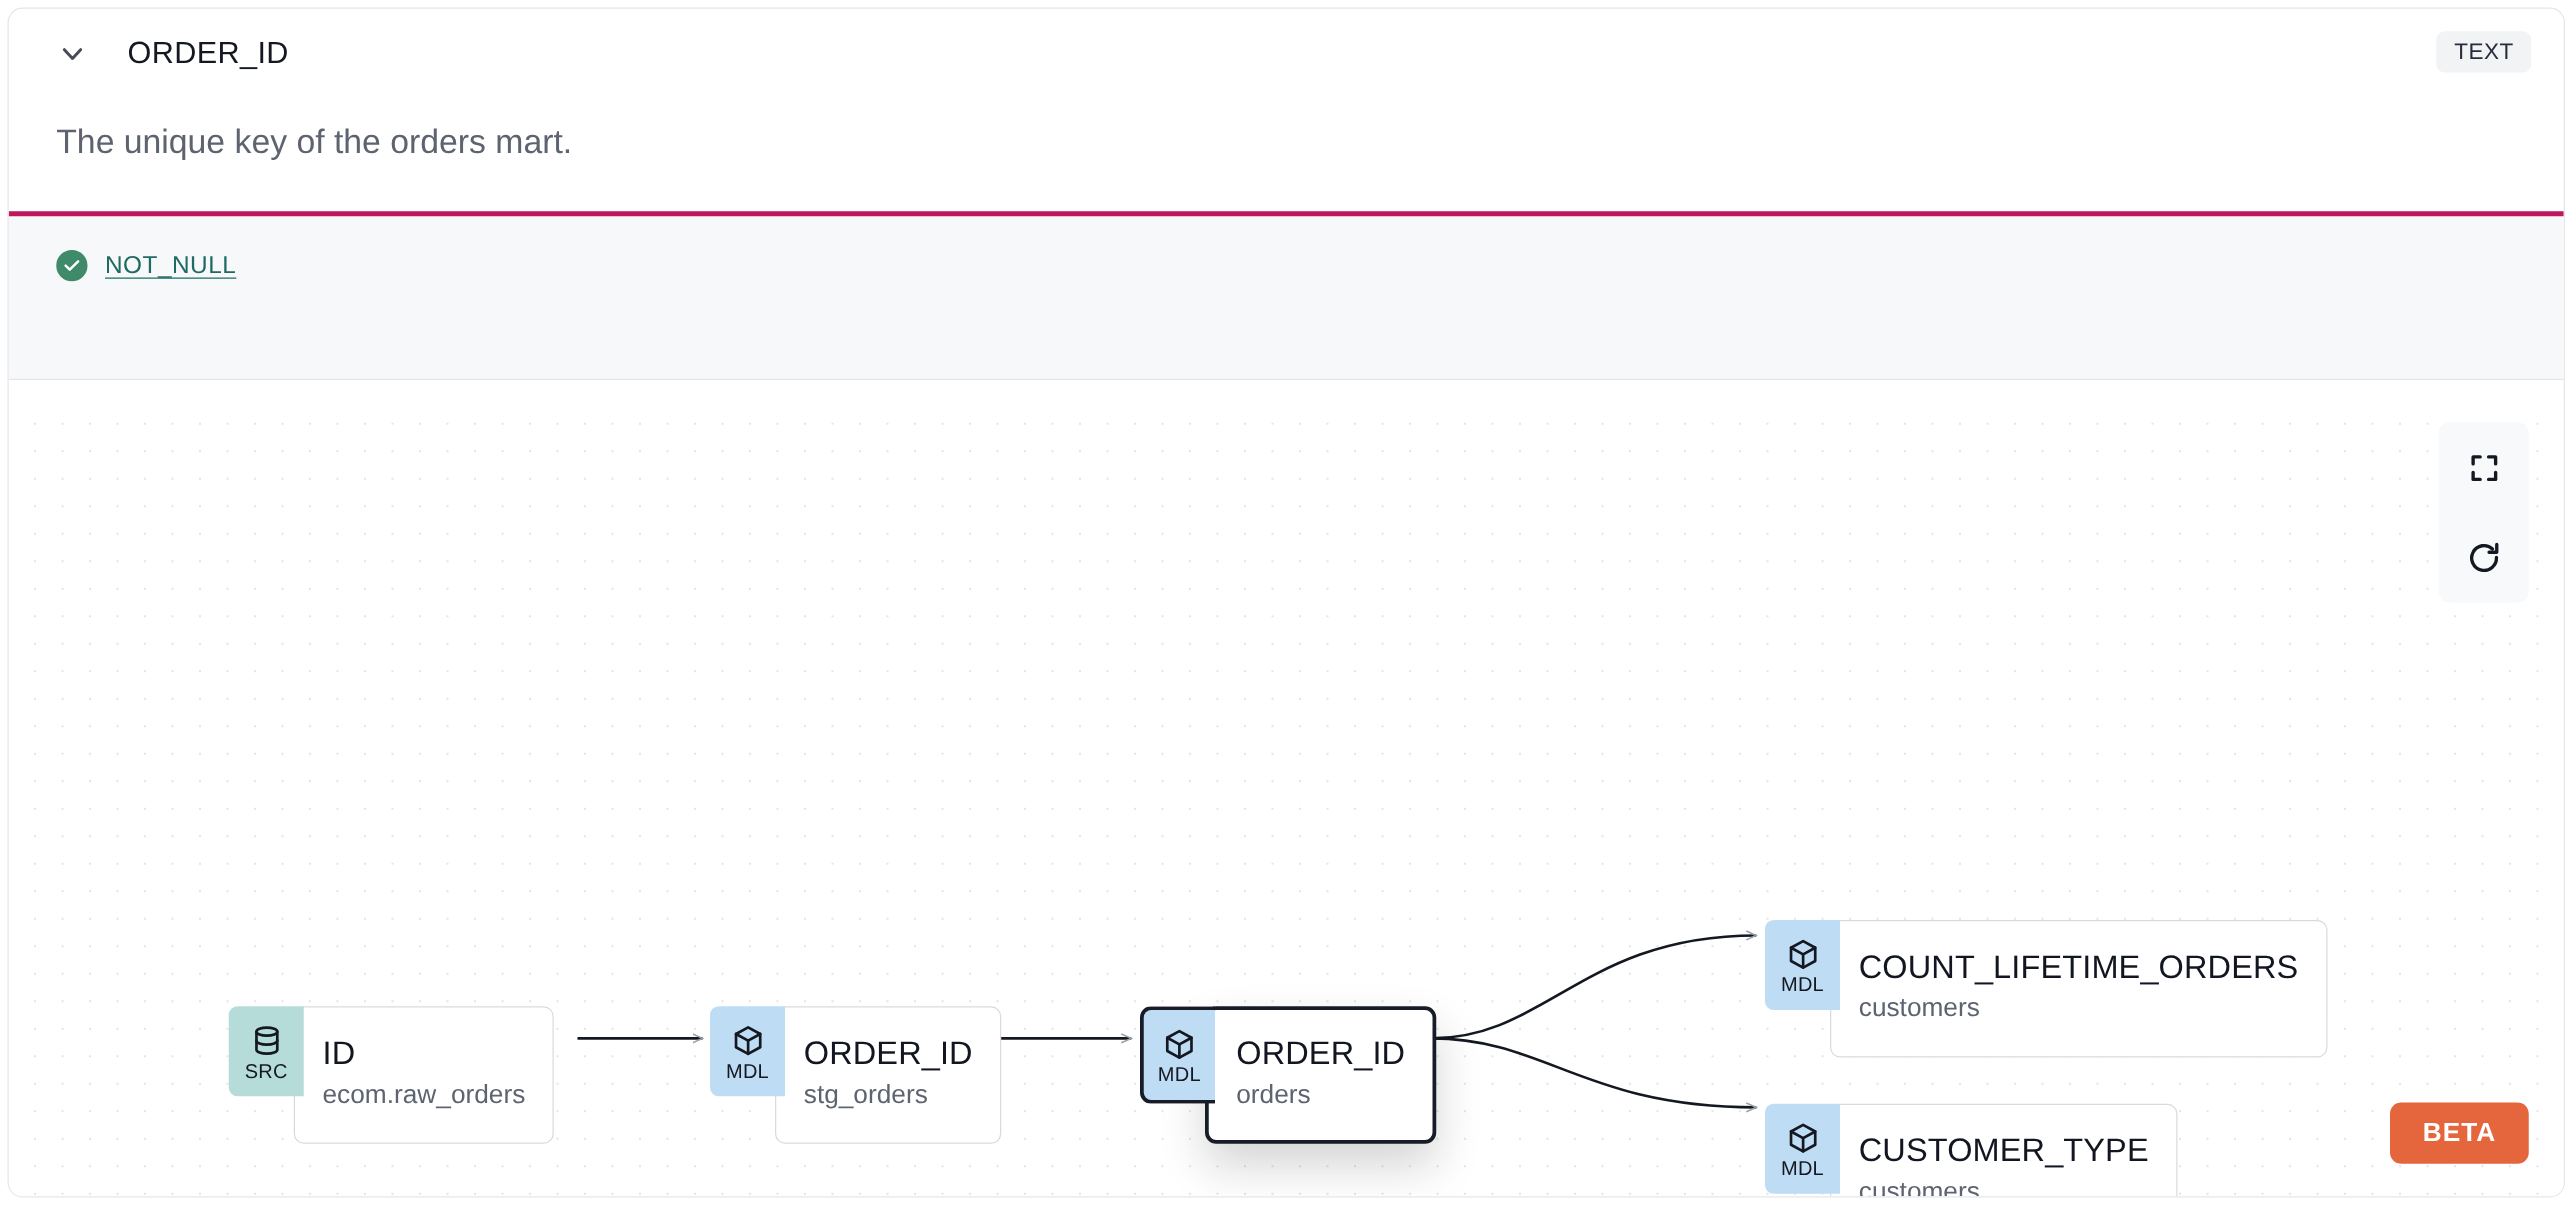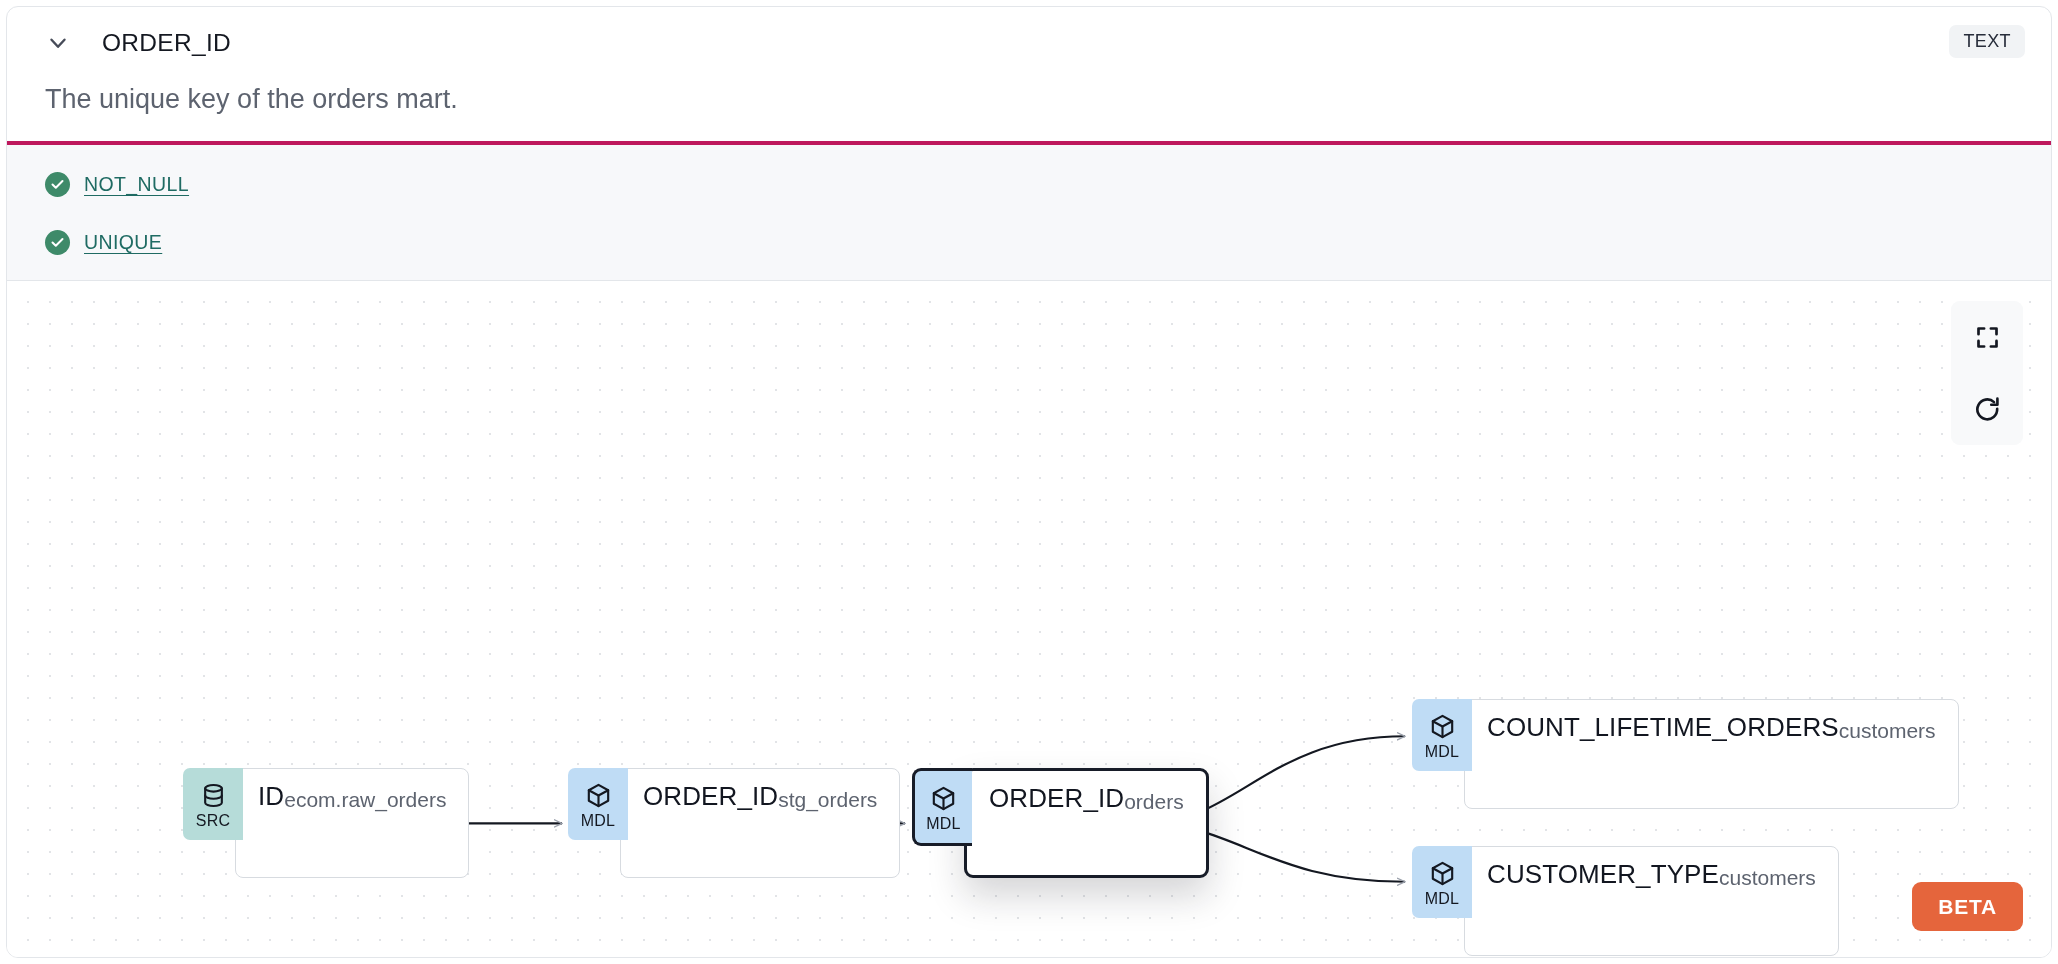--- a/index.html
+++ b/index.html
@@ -17,20 +17,21 @@
     left: 6px;
     top: 6px;
     width: 2046px;
     height: 952px;
     background: #ffffff;
     border: 1px solid #e3e6ea;
     border-radius: 12px;
     overflow: hidden;
     display: flex;
     flex-direction: column;
+    gap: 14px;
   }
 
   
   .header {
     position: relative;
     height: 72px;
     flex: 0 0 72px;
     display: flex;
     align-items: center;
     padding: 0 26px 0 38px;
@@ -157,21 +158,21 @@
   .badge-src { background: #b6dcd9; }
   .badge-mdl { background: #bfdcf5; }
 
   .node-body {
     background: #ffffff;
     border: 1px solid #d7dbe0;
     border-radius: 8px;
     padding: 13px 22px 16px 22px;
     margin-left: -8px;
     display: flex;
-    flex-direction: row;
+    flex-direction: column;
     justify-content: center;
     min-height: 110px;
   }
   .node-title {
     font-size: 26px;
     color: #121620;
     line-height: 1.15;
     white-space: nowrap;
     letter-spacing: 0.1px;
   }
@@ -260,28 +261,20 @@
 
   <div class="tests">
     <div class="test-row">
       <span class="check-icon">
         <svg width="15" height="15" viewBox="0 0 24 24" fill="none" stroke="#ffffff" stroke-width="3.2" stroke-linecap="round" stroke-linejoin="round">
             <polyline points="20 6.5 9.3 17.2 4 11.9"></polyline>
           </svg>
       </span>
       <a class="test-link">NOT_NULL</a>
     </div>
-    <div class="test-row">
-      <span class="check-icon">
-        <svg width="15" height="15" viewBox="0 0 24 24" fill="none" stroke="#ffffff" stroke-width="3.2" stroke-linecap="round" stroke-linejoin="round">
-            <polyline points="20 6.5 9.3 17.2 4 11.9"></polyline>
-          </svg>
-      </span>
-      <a class="test-link">UNIQUE</a>
-    </div>
   </div>
 
   <div class="canvas">
 
     <svg class="edges" viewBox="0 0 2044 683" preserveAspectRatio="none">
       <defs>
         <marker id="arrow" markerWidth="9" markerHeight="9" refX="8" refY="4.5" orient="auto" markerUnits="userSpaceOnUse">
           <path d="M0,0.7 L8,4.5 L0,8.3" fill="none" stroke="#9aa0ab" stroke-width="1.3"></path>
         </marker>
       </defs>

